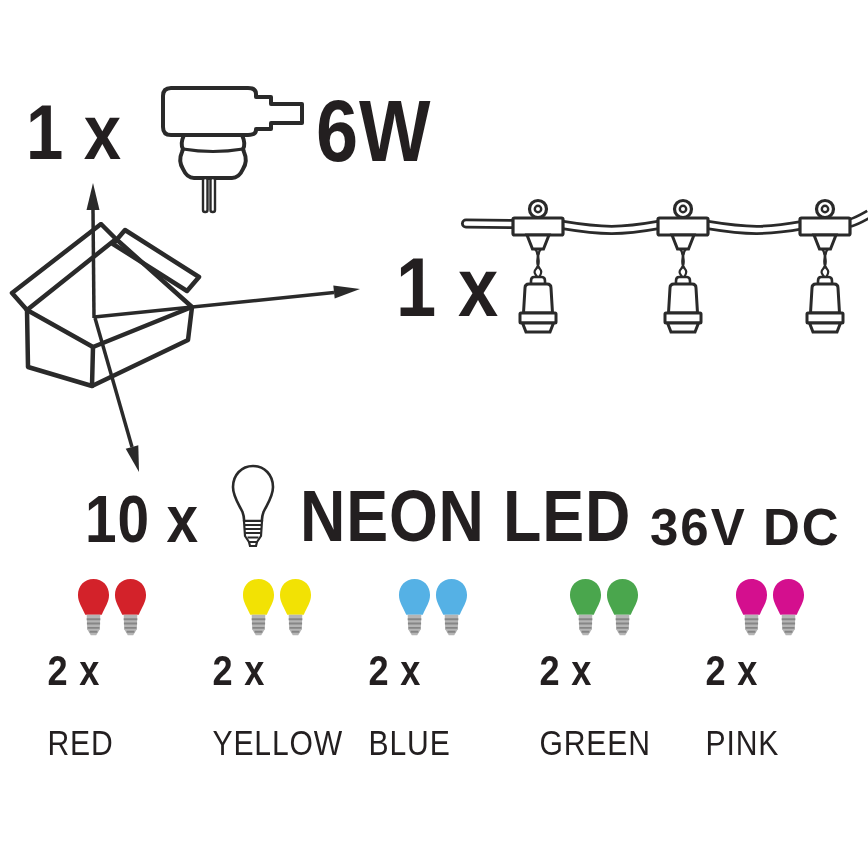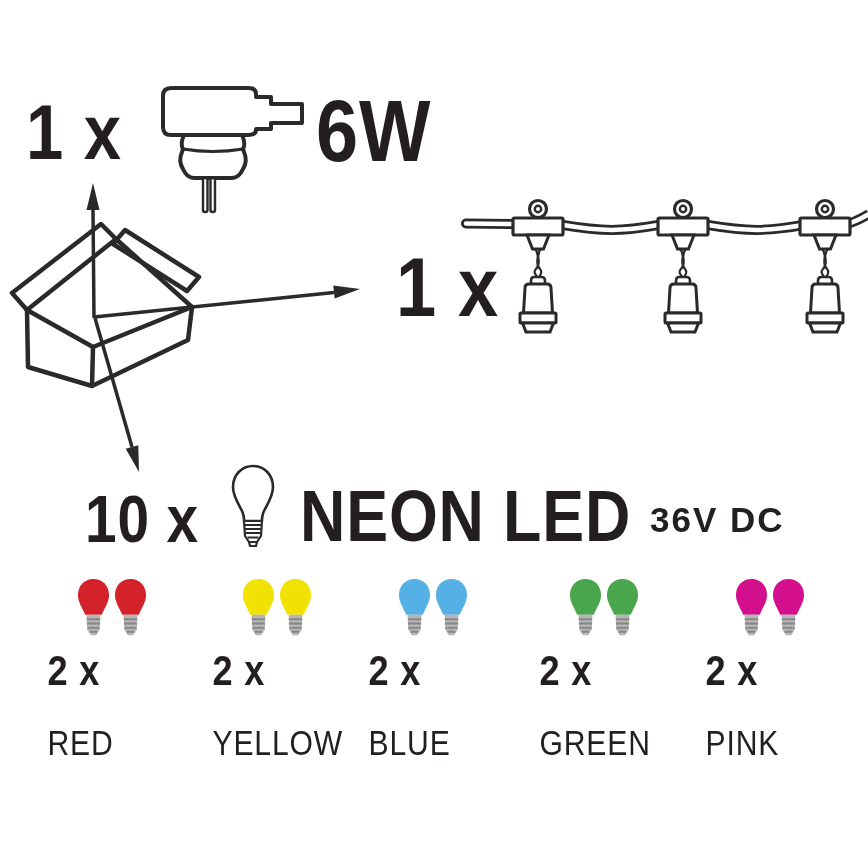--- a/index.html
+++ b/index.html
@@ -101,21 +101,21 @@
   <div class="abs qty cond" style="left:85px;top:486px;font-size:66px">10 x</div>
 
   <svg class="abs" style="left:227px;top:464px" width="52" height="84" viewBox="0 0 52 84">
     <path d="M26,2 C37.5,2 46,11 46,23 C46,32.5 40.5,39.5 36.5,48 C35.5,50.5 35,53.5 34.8,57 L17.2,57 C17,53.5 16.5,50.5 15.5,48 C11.5,39.5 6,32.5 6,23 C6,11 14.5,2 26,2 Z" class="wh" stroke-width="2.6"></path>
     <path d="M17,57 L35,57 L34,72 L30,78 L22,78 L18,72 Z" class="wh" stroke-width="2.2"></path>
     <path d="M17.5,61 L34.5,61 M17.8,65 L34.2,65 M18.2,69 L33.8,69 M20.5,73.5 L31.5,73.5" class="ln" stroke-width="1.8"></path>
     <path d="M22,78 L23,82 L29,82 L30,78" class="ln" stroke-width="2.2"></path>
   </svg>
 
   <div class="abs qty cond" style="left:300px;top:479px;font-size:73px">NEON LED</div>
-  <div class="abs qty" style="left:650px;top:502px;font-size:35px;letter-spacing:2px">36V DC</div>
+  <div class="abs qty" style="left:650px;top:502px;font-size:51px;letter-spacing:2px">36V DC</div>
 
   <div class="col" style="left:37px">
     <div class="pair">
       <svg width="33" height="64" viewBox="0 0 34 62">
           <use href="#bulb-sym" xlink:href="#bulb-sym" fill="#d3222a"></use>
         </svg>
       <svg width="33" height="64" viewBox="0 0 34 62">
           <use href="#bulb-sym" xlink:href="#bulb-sym" fill="#d3222a"></use>
         </svg>
     </div>

